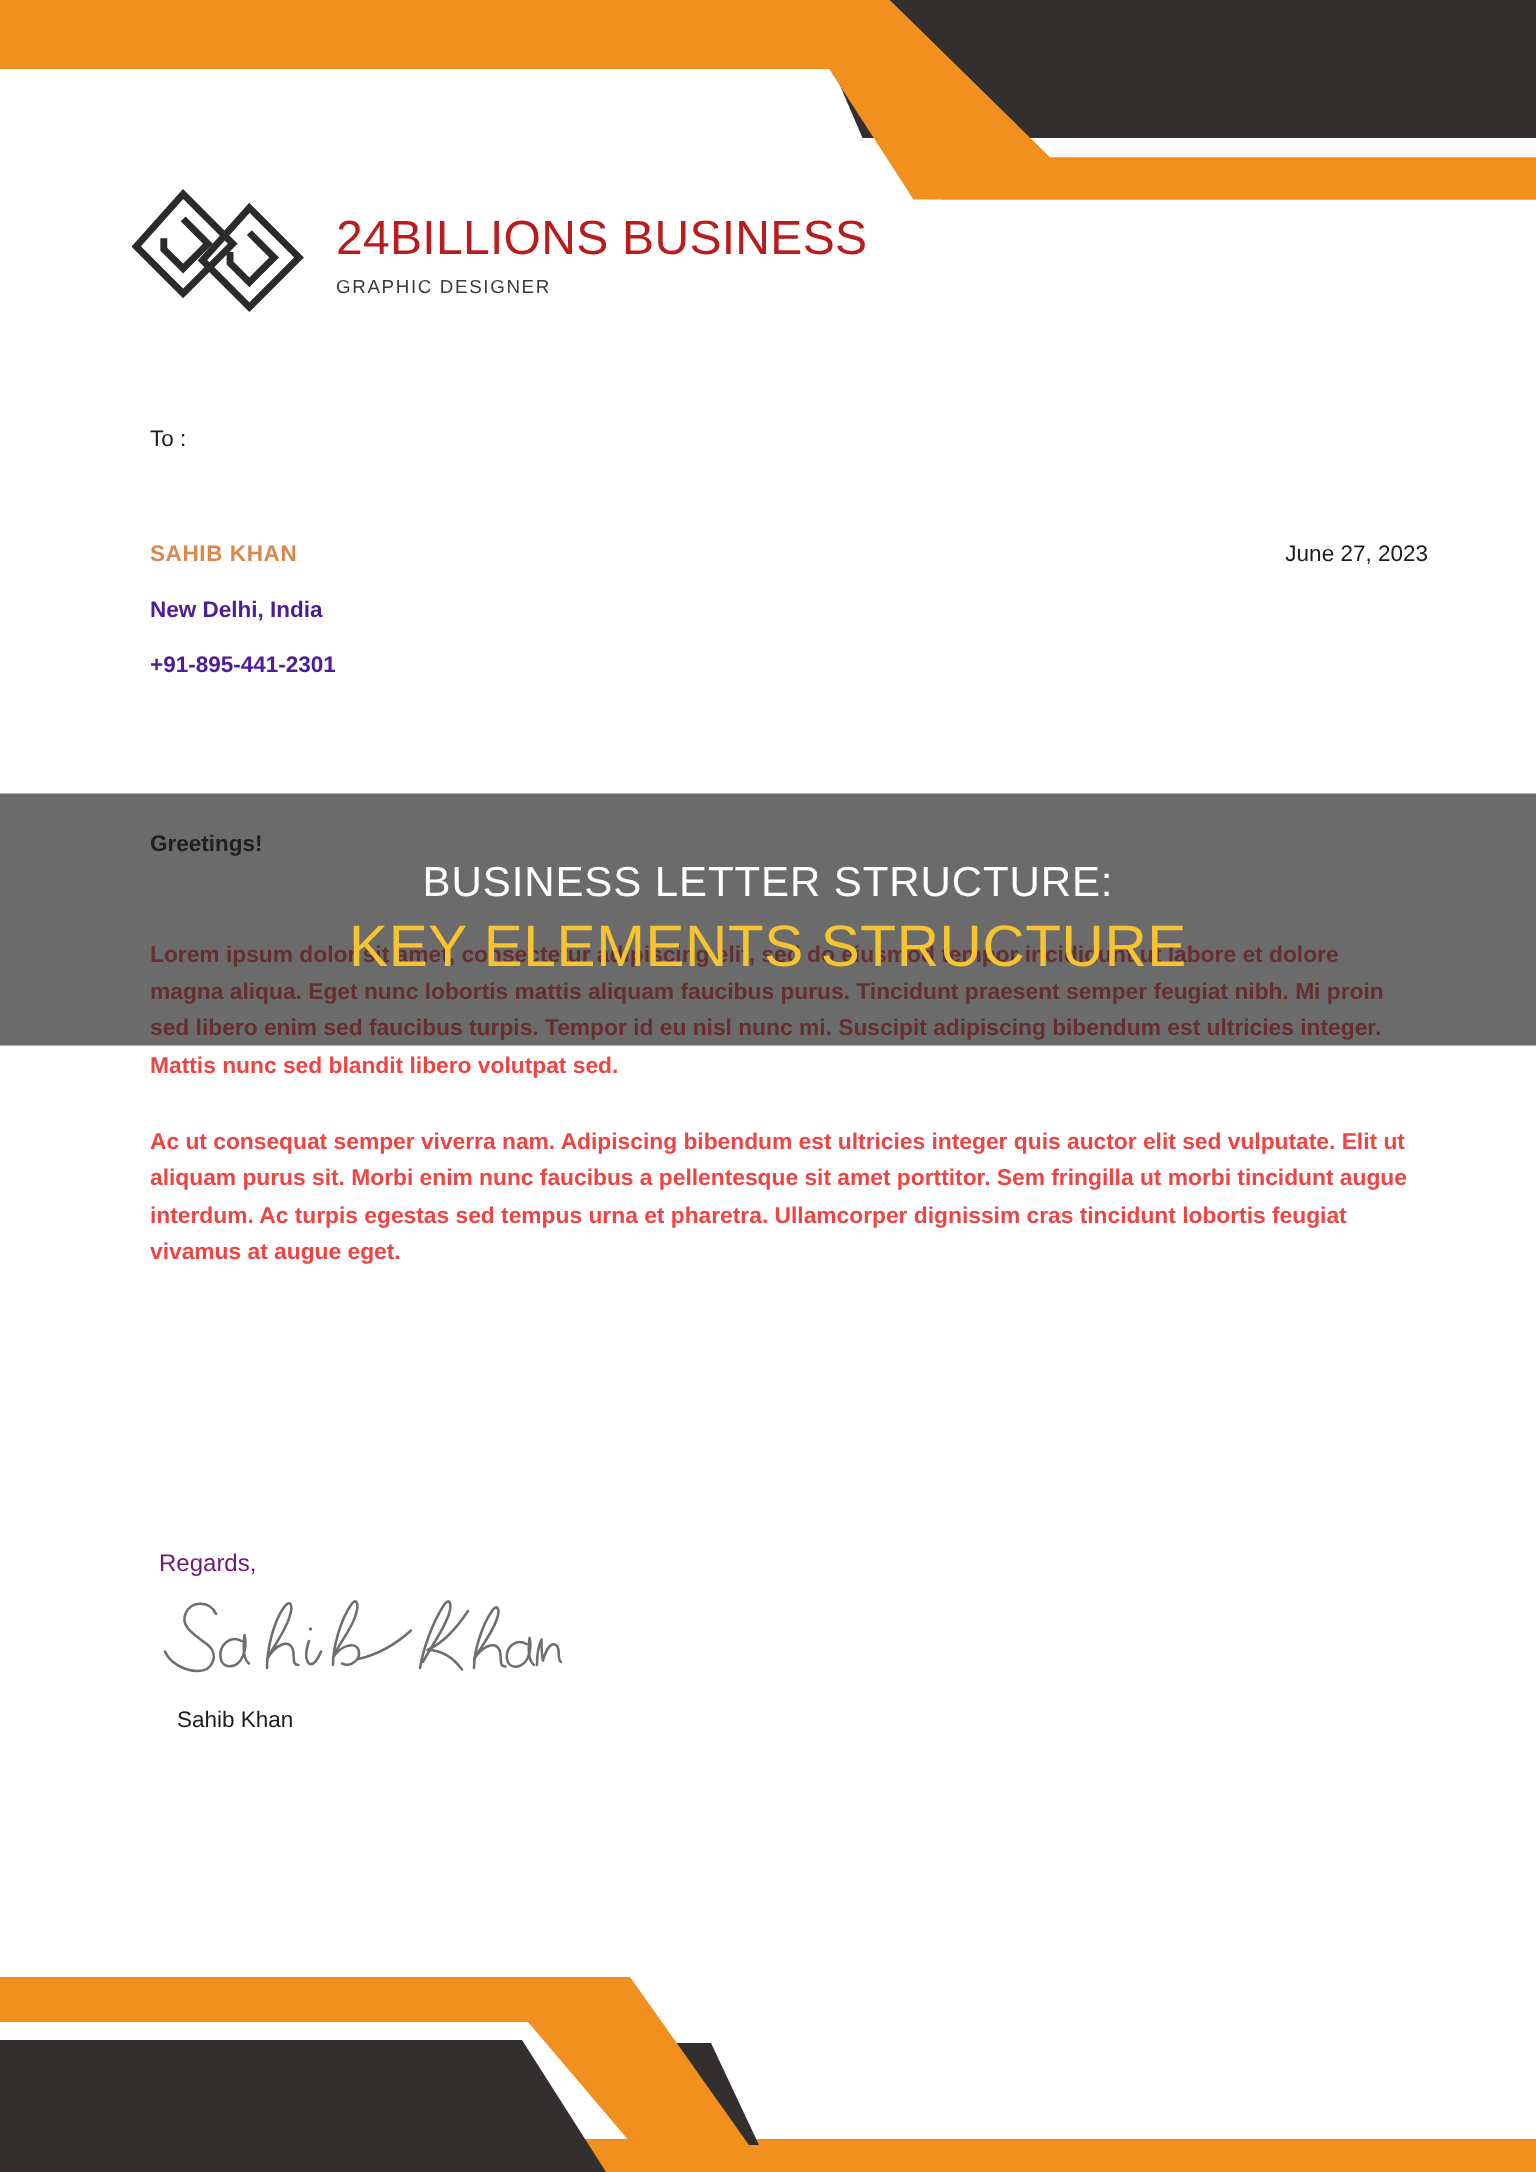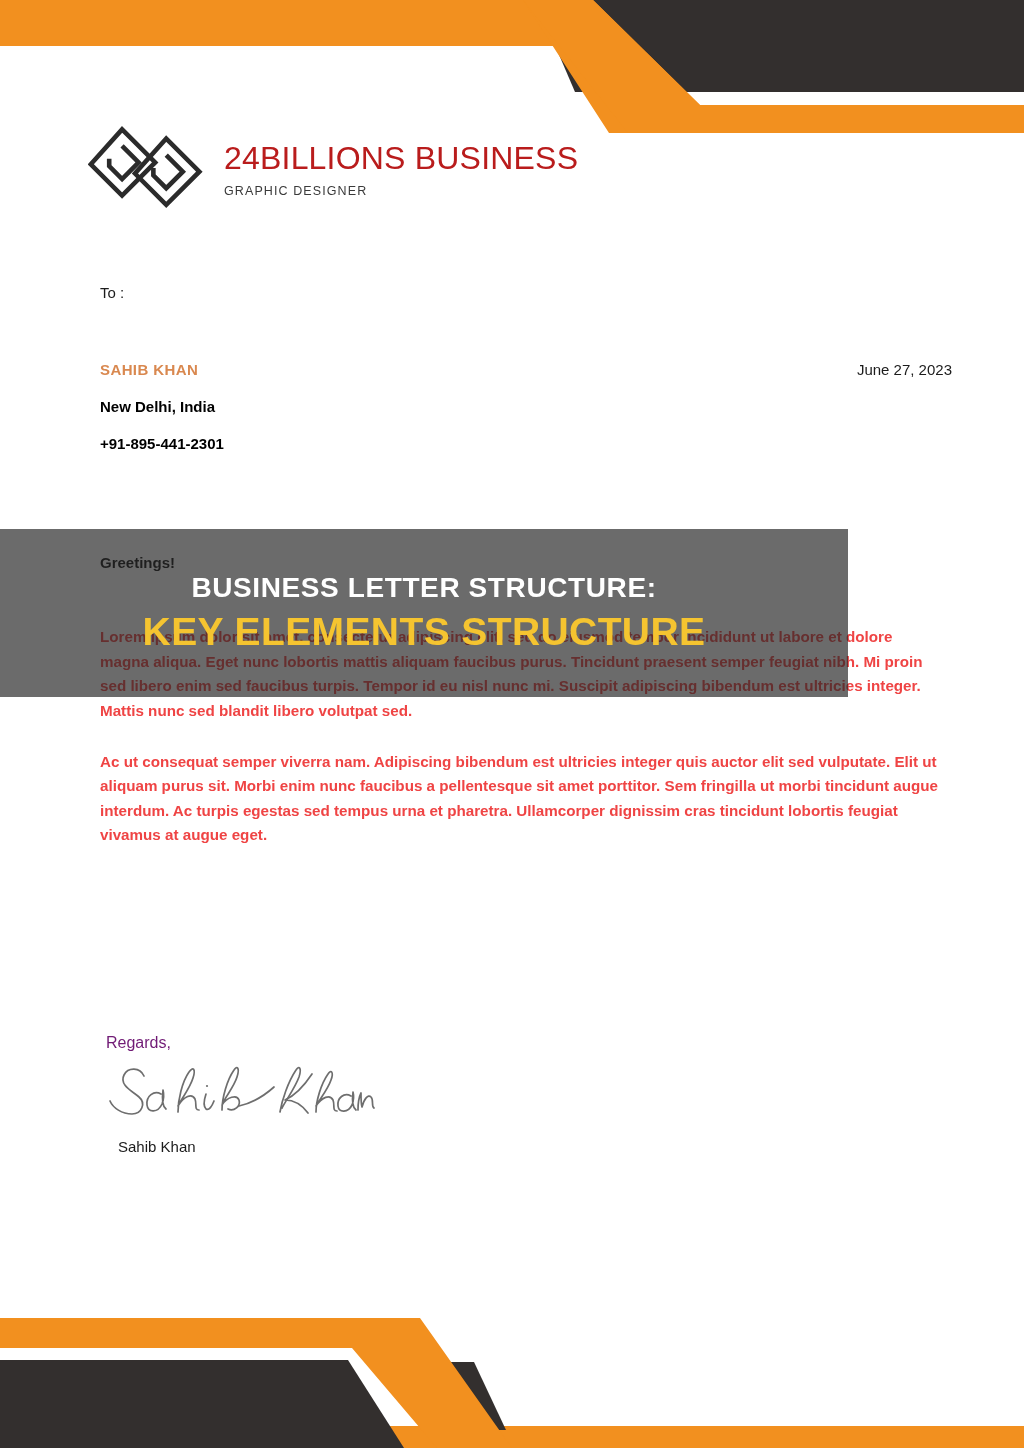--- a/index.html
+++ b/index.html
@@ -81,21 +81,21 @@
   }
   .recipient-name {
     font-size: 15px;
     font-weight: bold;
     letter-spacing: 0.4px;
     color: #d9884f;
     margin: 0 0 20px 0;
   }
   .recipient-line {
     font-size: 15px;
-    color: #000000;
+    color: #4c1d95;
     margin: 0 0 20px 0;
     font-weight: 600;
   }
   .letter-date {
     position: absolute;
     right: 72px;
     top: 361px;
     font-size: 15px;
     color: #1c1c1c;
     white-space: nowrap;
@@ -147,28 +147,27 @@
     font-size: 15px;
     color: #1c1c1c;
     margin: 4px 0 0 12px;
   }
 
   
   .overlay-band {
     position: absolute;
     left: 0;
     top: 529px;
-    width: 848px;
+    width: 1024px;
     height: 168px;
     background: rgba(37, 37, 37, 0.68);
     display: flex;
     flex-direction: column;
     align-items: center;
     justify-content: center;
-    font-weight: bold;
   }
   .overlay-line1 {
     font-size: 28px;
     color: #ffffff;
     letter-spacing: 0.6px;
     text-align: center;
     line-height: 1.12;
     font-family: "Liberation Sans", sans-serif;
   }
   .overlay-line2 {

